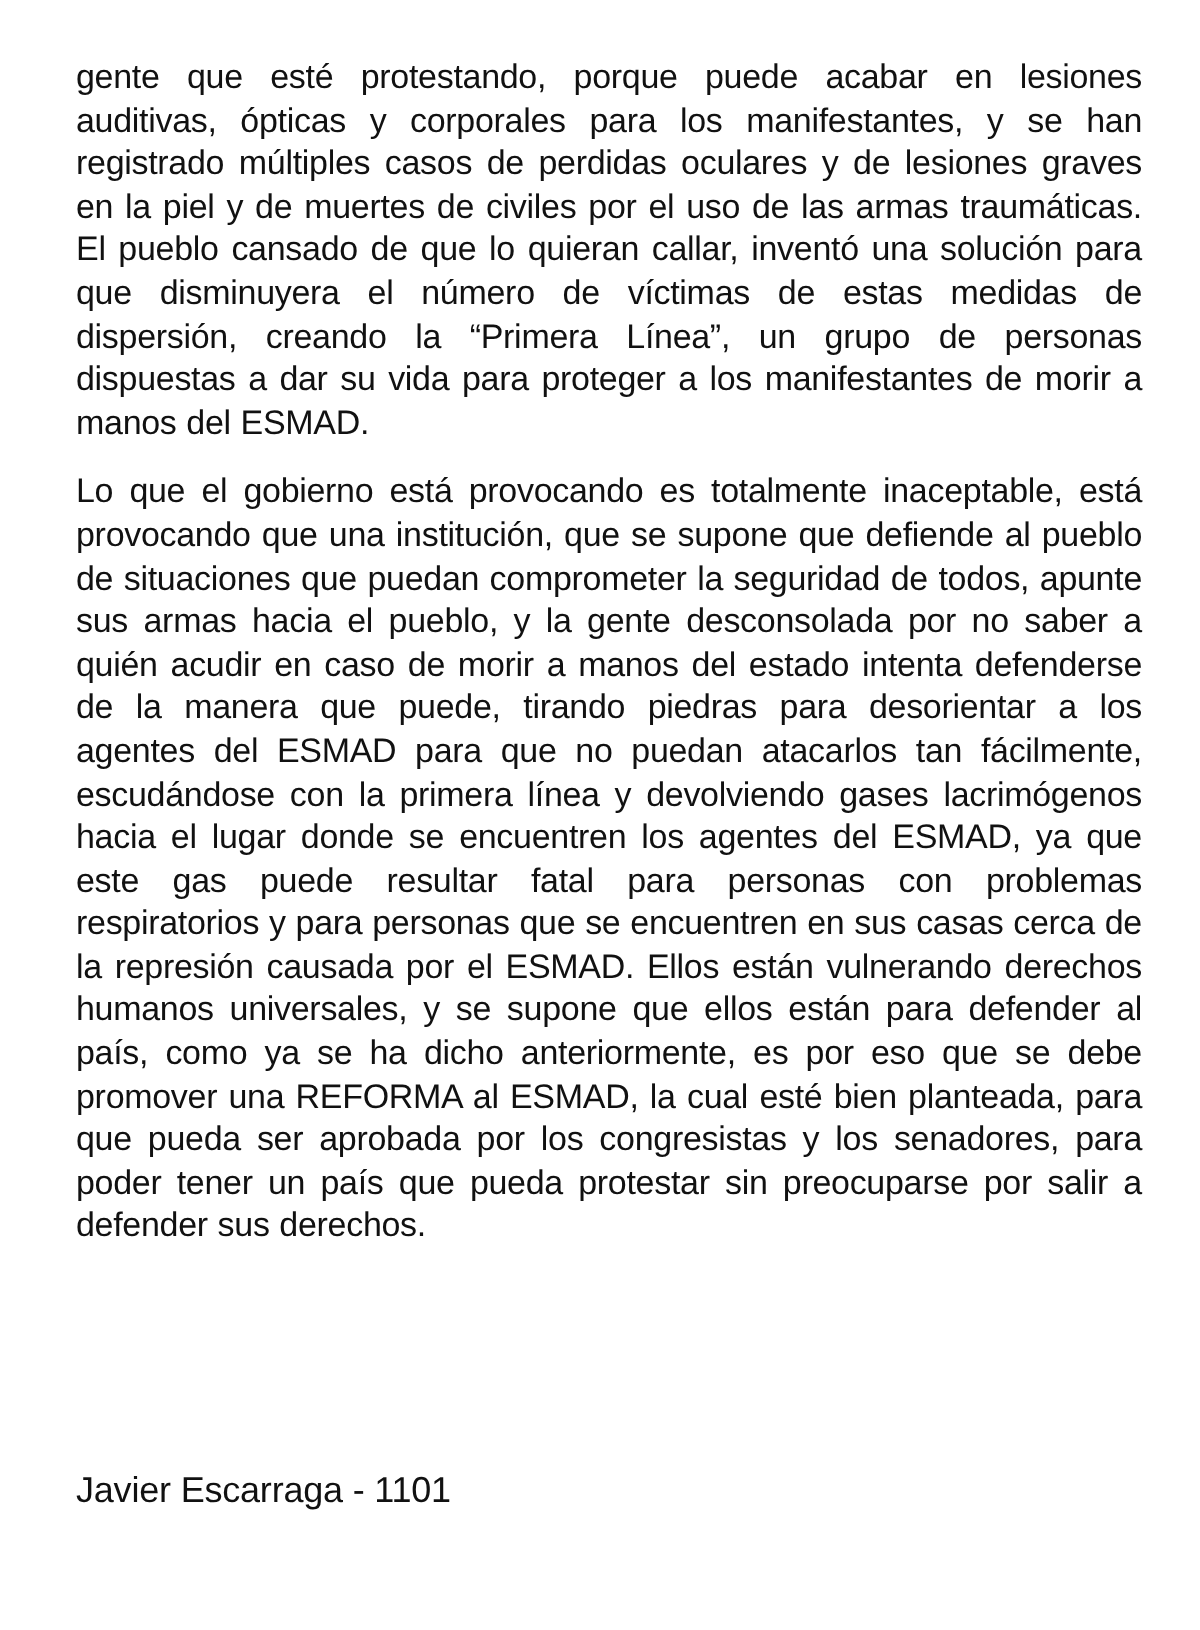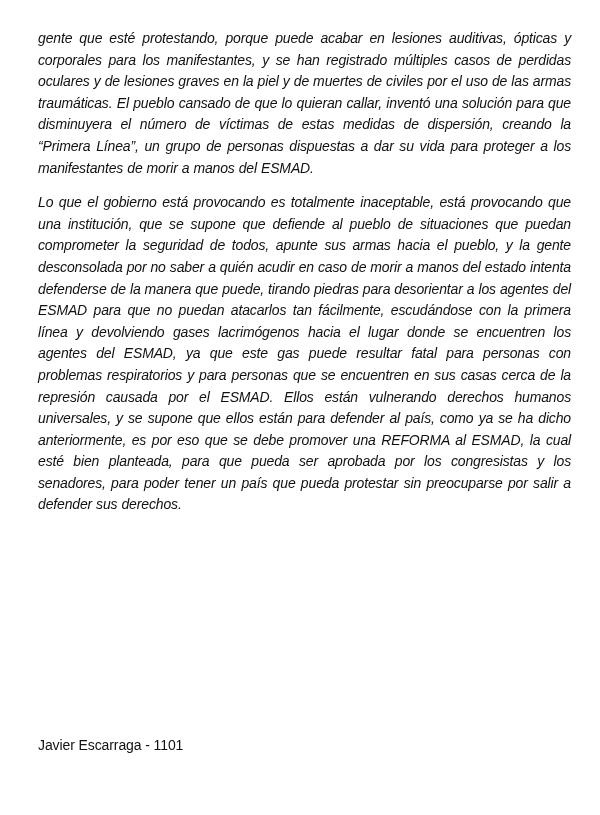--- a/index.html
+++ b/index.html
@@ -24,32 +24,31 @@
       background: #ffffff;
     }
     .body-text {
       position: absolute;
       left: 38px;
       top: 28px;
       width: 533px;
     }
     .para {
       margin: 0 0 13px 0;
-      font-size: 14px;
+      font-size: 17px;
       line-height: 21.6px;
       text-align: justify;
       letter-spacing: -0.15px;
       word-spacing: 0.3px;
-      font-style: italic;
     }
     .signature {
       position: absolute;
       left: 38px;
       top: 736px;
-      font-size: 14px;
+      font-size: 18px;
       line-height: 18px;
       letter-spacing: -0.1px;
     }
   </style>
 </head>
 <body>
 
 <div class="page">
   <div class="body-text">
     <p class="para">gente que esté protestando, porque puede acabar en lesiones auditivas, ópticas y corporales para los manifestantes, y se han registrado múltiples casos de perdidas oculares y de lesiones graves en la piel y de muertes de civiles por el uso de las armas traumáticas. El pueblo cansado de que lo quieran callar, inventó una solución para que disminuyera el número de víctimas de estas medidas de dispersión, creando la “Primera Línea”, un grupo de personas dispuestas a dar su vida para proteger a los manifestantes de morir a manos del ESMAD.</p>

